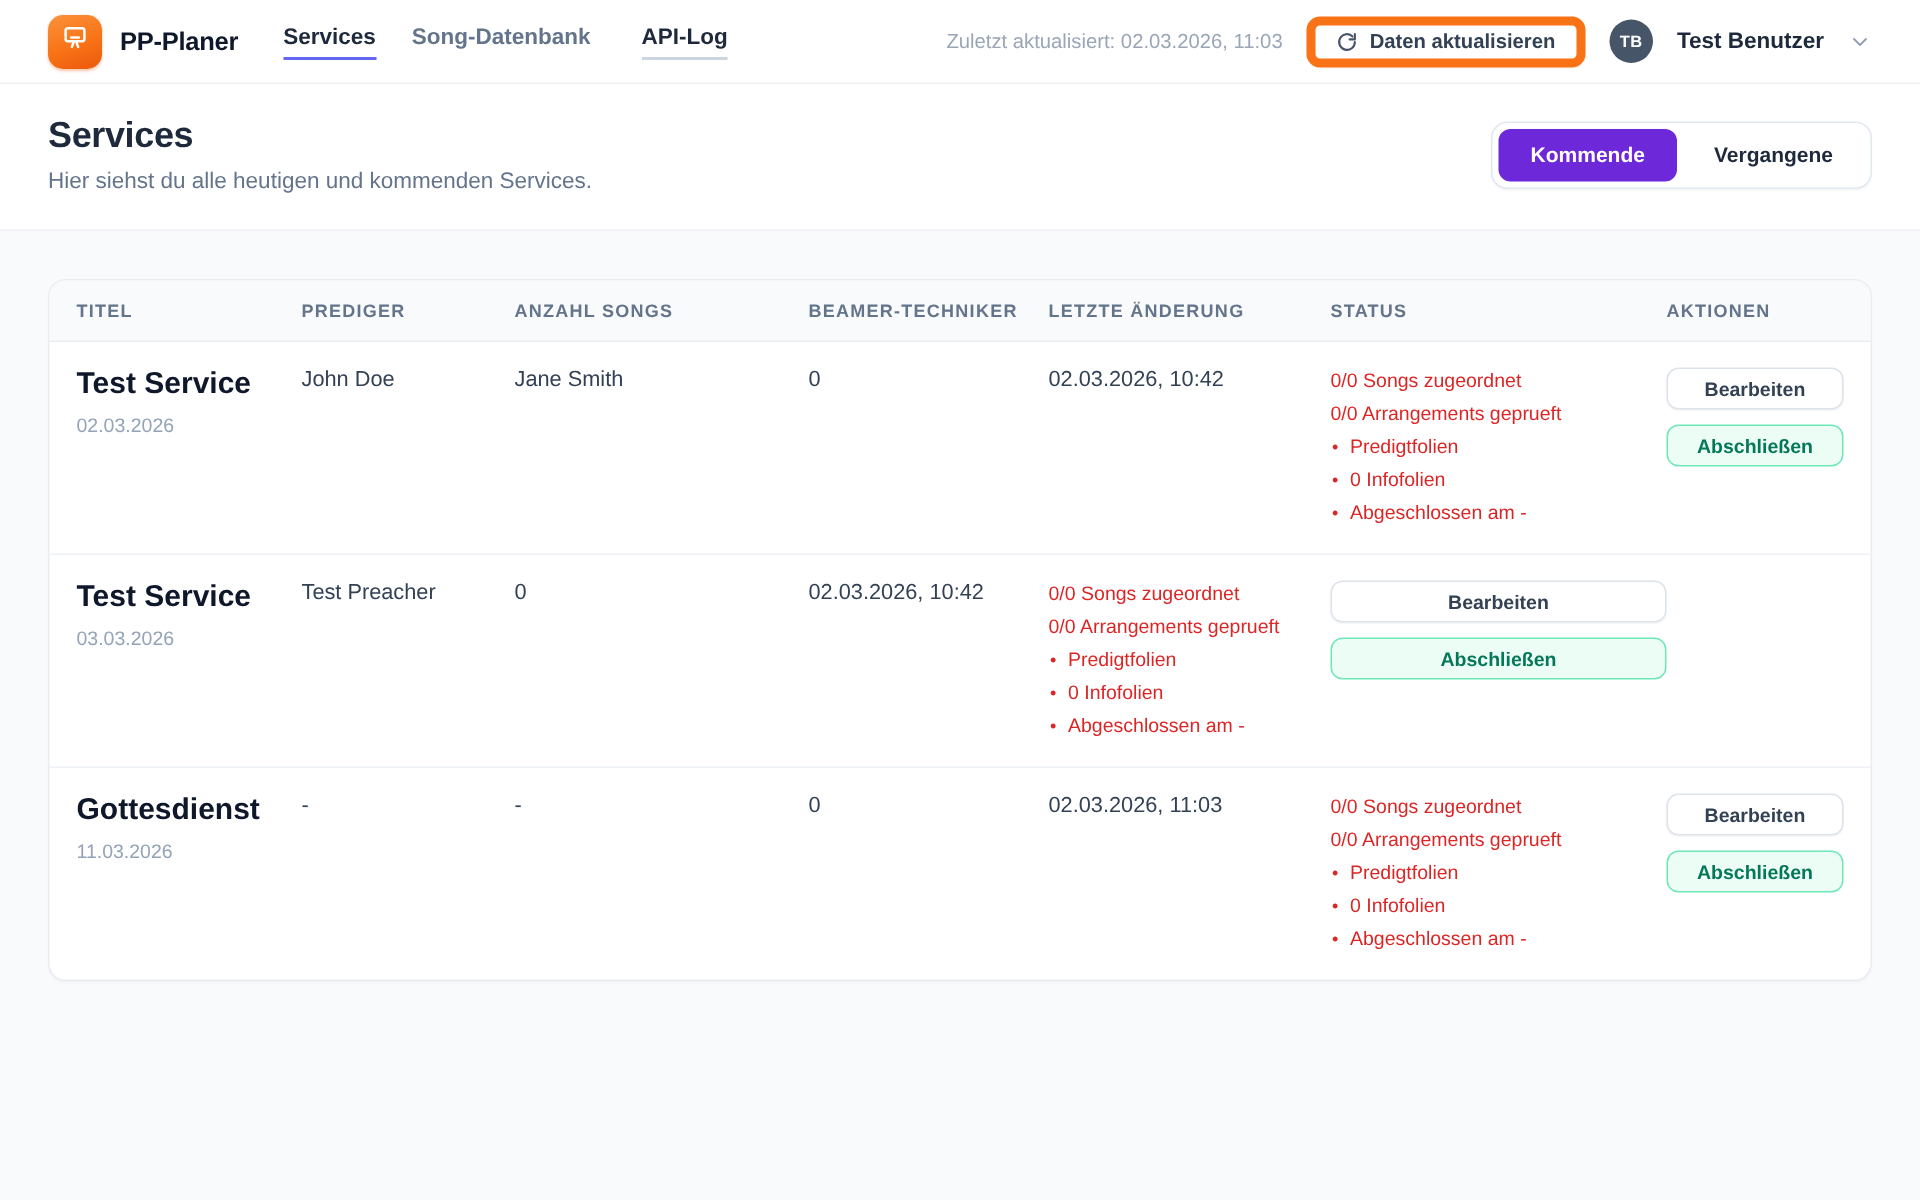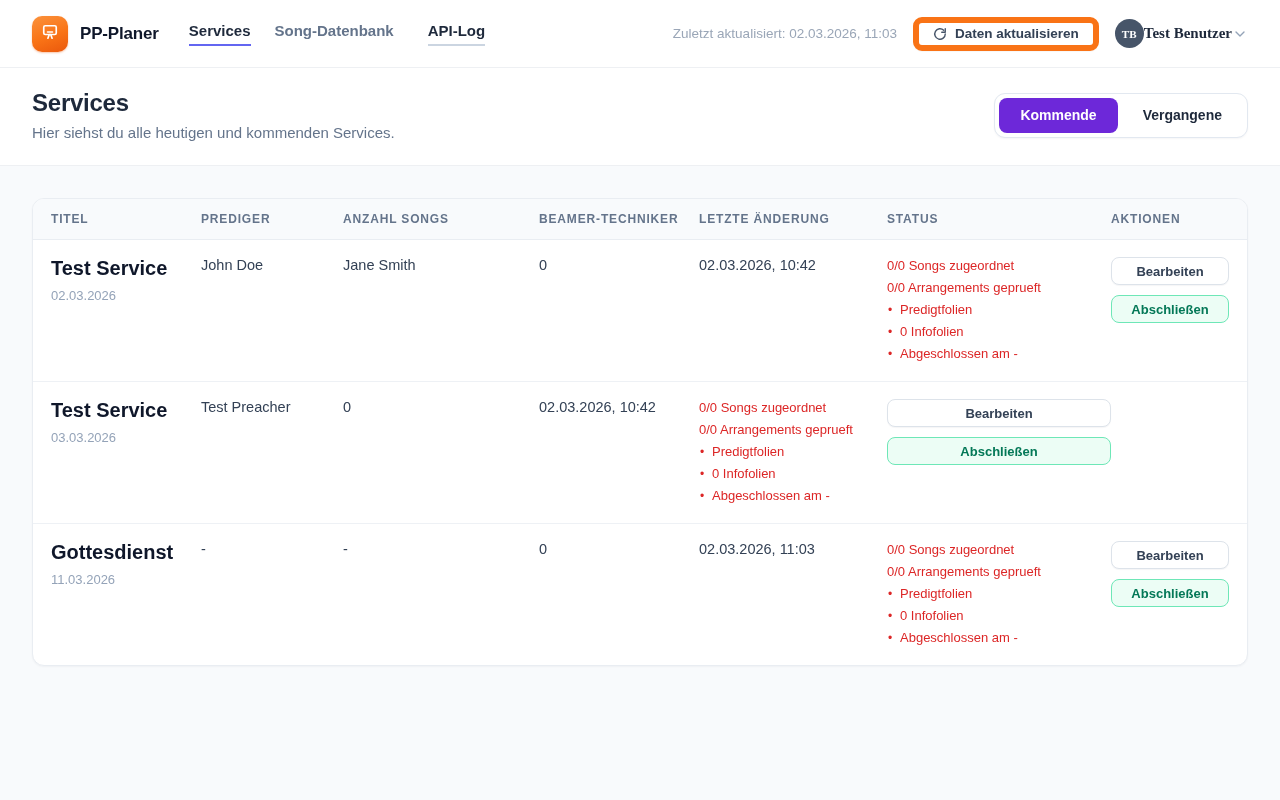--- a/index.html
+++ b/index.html
@@ -6,21 +6,21 @@
   html, body {
     width: 1280px; height: 800px;
     background: #f8fafc;
     font-family: "Liberation Sans", sans-serif;
     color: #1e293b;
     -webkit-font-smoothing: antialiased;
   }
 
   
   .topbar {
-    height: 68px; background: #ffffff;
+    height: 56px; background: #ffffff;
     border-bottom: 1px solid #eef0f3;
     display: flex; align-items: center;
     padding: 16px 32px;
   }
   .brand-wrap { display: flex; align-items: center; gap: 12px; }
   .logo {
     width: 36px; height: 36px; border-radius: 10px;
     background: linear-gradient(160deg, #fb923c 0%, #f97316 55%, #ea580c 100%);
     display: flex; align-items: center; justify-content: center;
     box-shadow: 0 1px 2px rgba(234,88,12,.35);
@@ -40,21 +40,21 @@
   .topbar-right { margin-left: auto; display: flex; align-items: center; gap: 16px; }
   .last-updated { font-size: 13.5px; color: #9aa6b7; }
   .refresh-btn {
     display: flex; align-items: center; gap: 8px;
     background: #ffffff; border: 6px solid #f97316; border-radius: 9px;
     height: 34px; padding: 0 14px;
     font-family: inherit; font-size: 13.5px; font-weight: 600; color: #334155;
     cursor: pointer; box-shadow: 0 1px 1px rgba(15,23,42,.03);
   }
   .refresh-btn svg { width: 14px; height: 14px; stroke: #475569; }
-  .user-wrap { display: flex; align-items: center; gap: 0; cursor: pointer; font-family: Liberation Serif, serif; }
+  .user-wrap { display: flex; align-items: center; gap: 16px; cursor: pointer; }
   .avatar {
     width: 29px; height: 29px; border-radius: 50%;
     background: #475569; color: #ffffff;
     font-size: 11px; font-weight: 700; letter-spacing: .02em;
     display: flex; align-items: center; justify-content: center;
   }
   .user-name { font-size: 15px; font-weight: 600; color: #1e293b; }
   .chevron svg { width: 16px; height: 16px; stroke: #94a3b8; display: block; }
 
   

